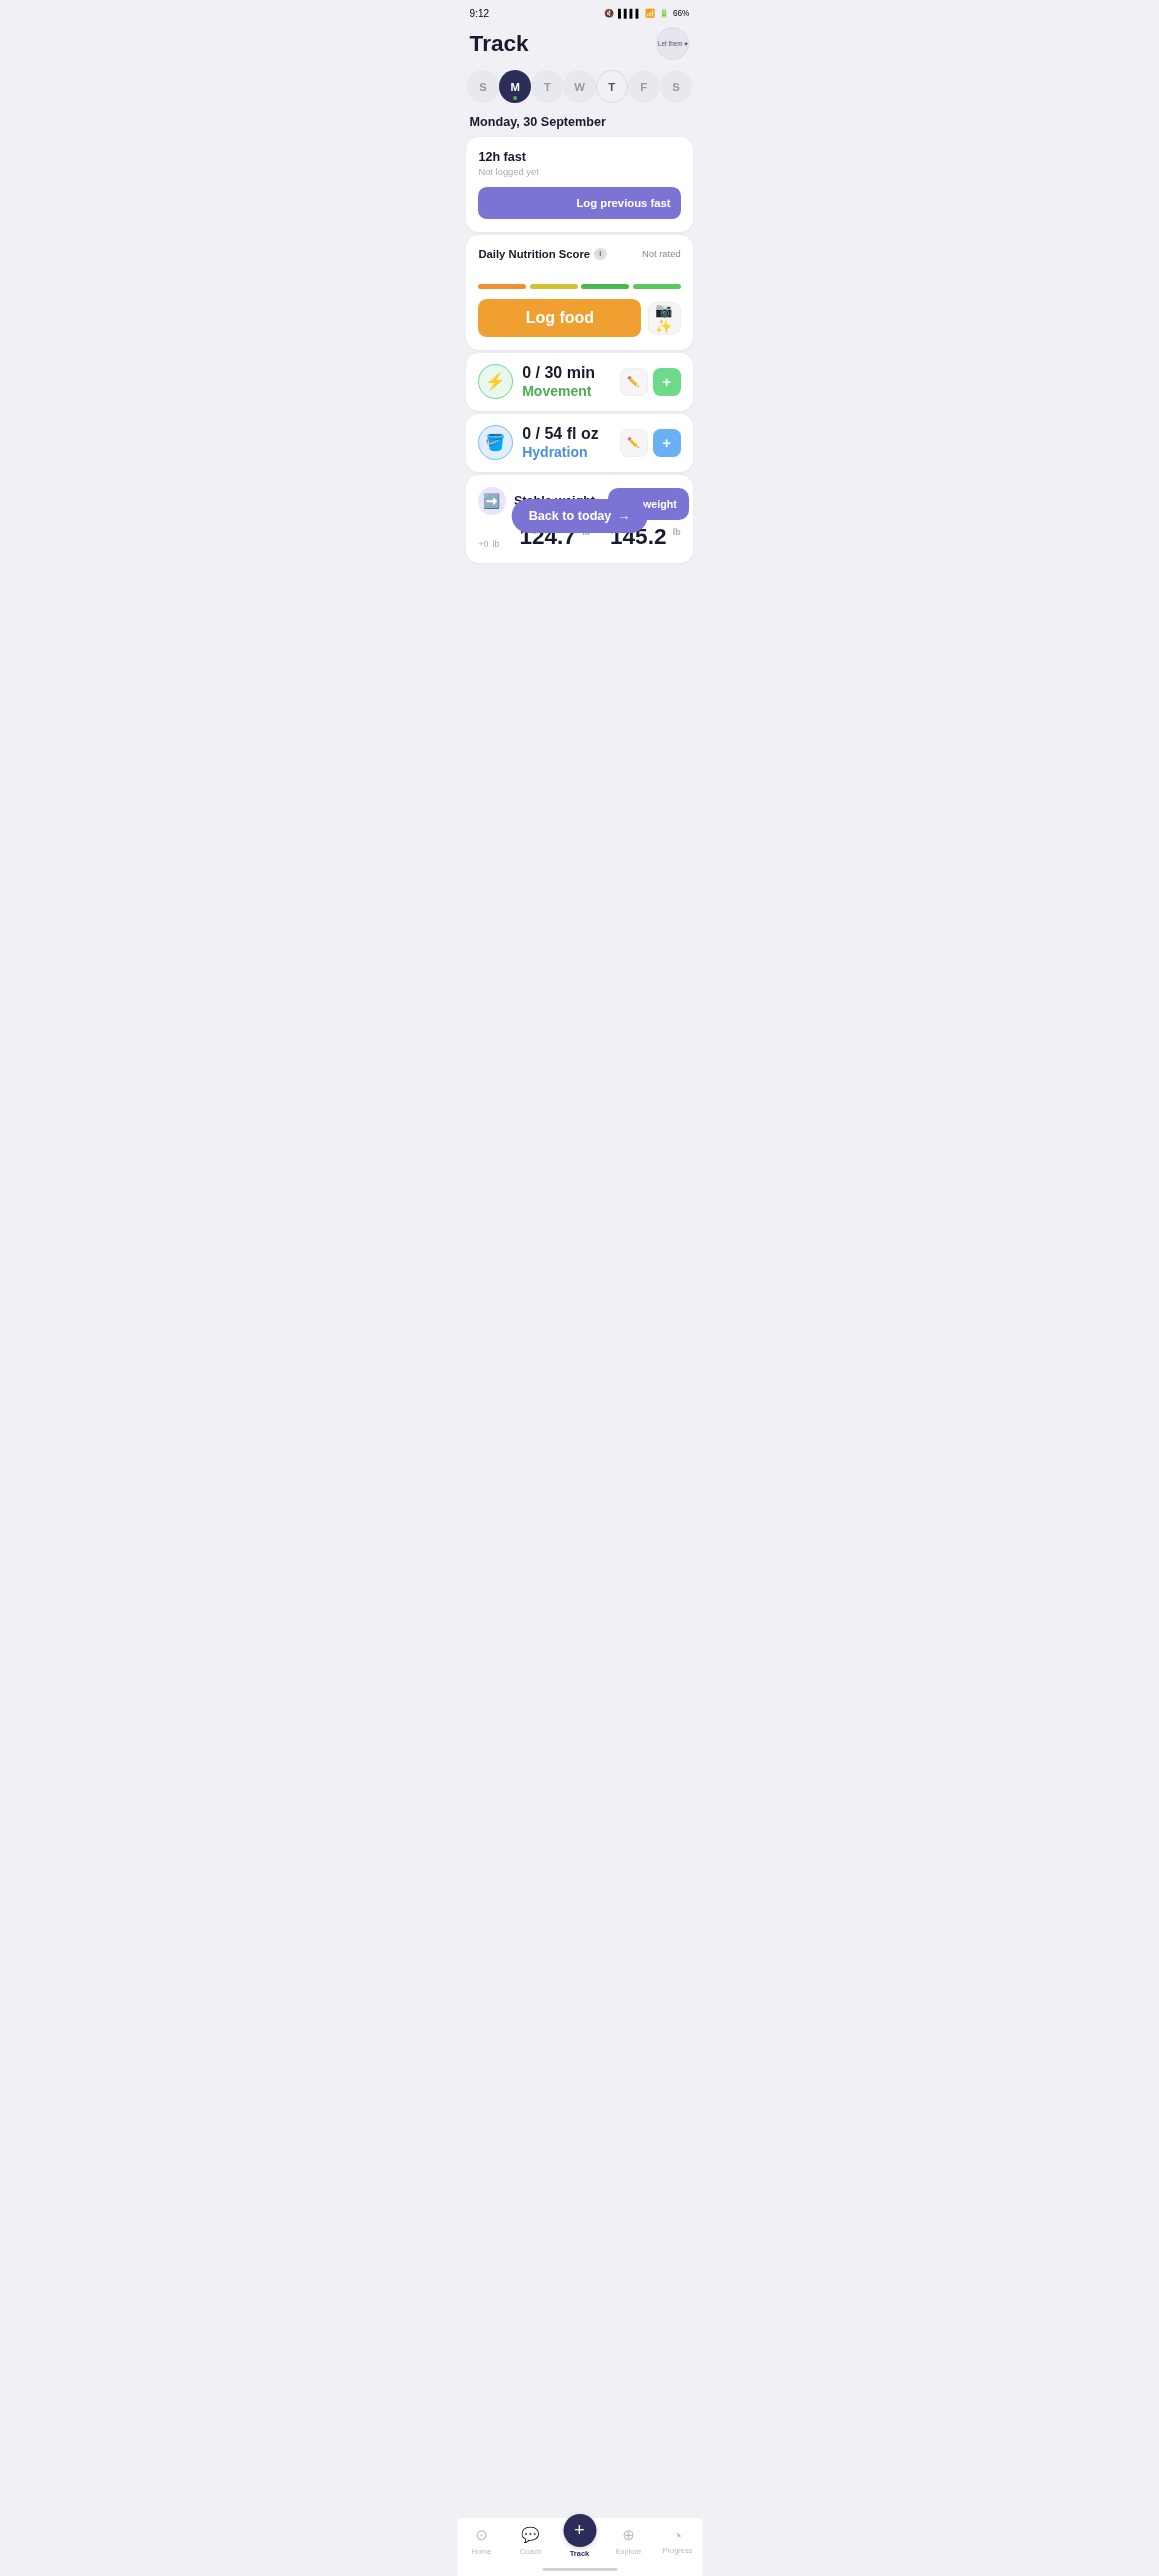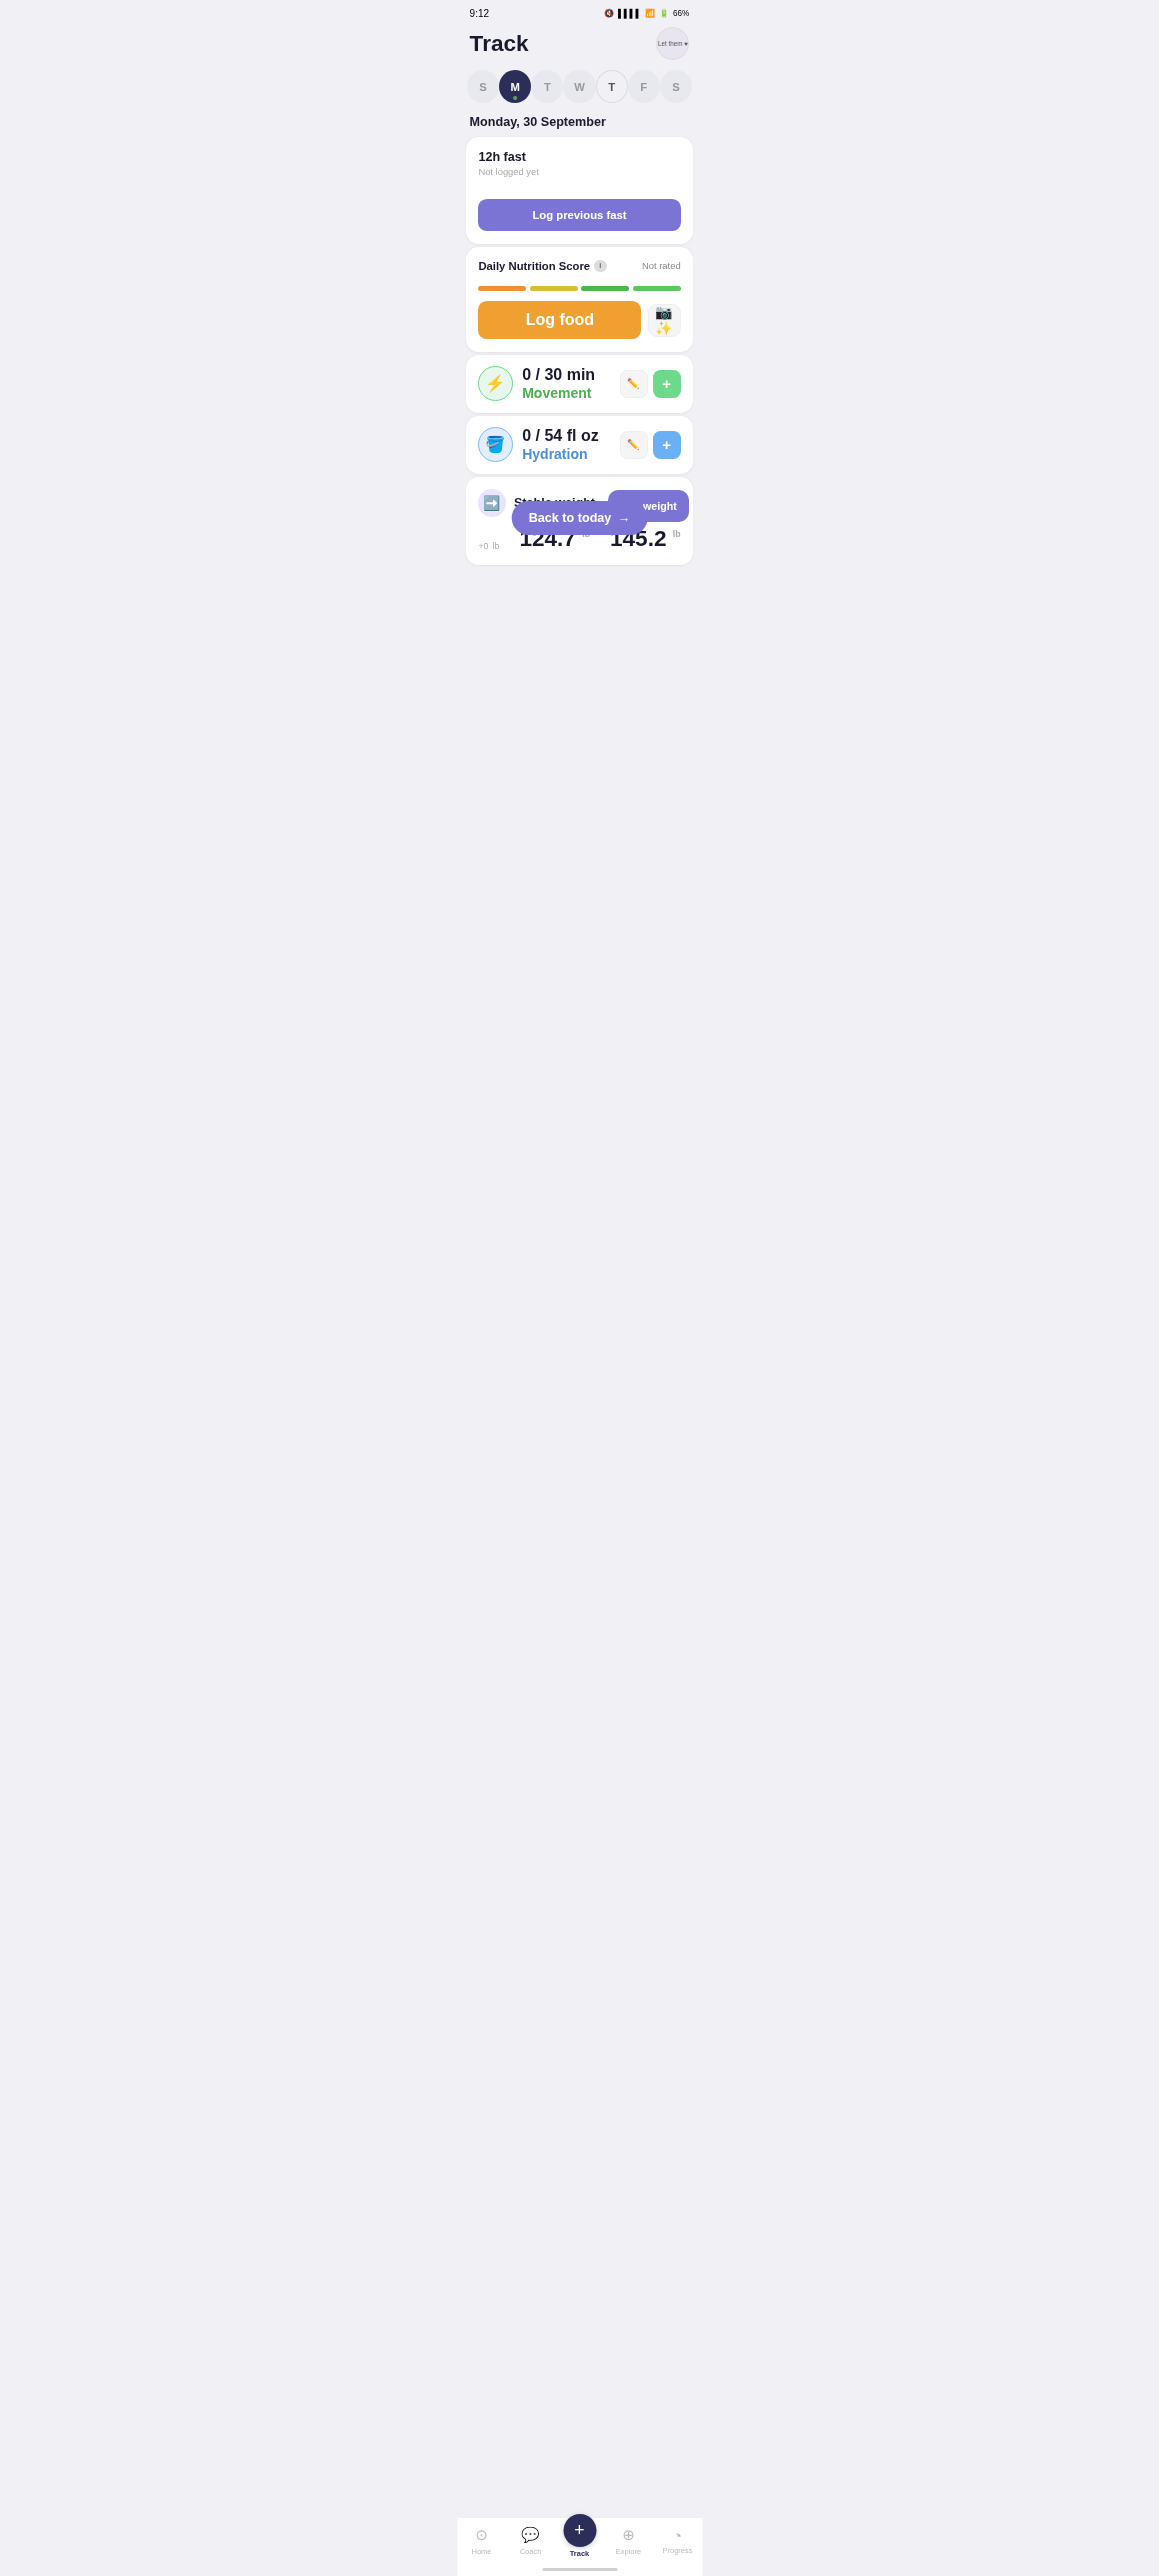--- a/index.html
+++ b/index.html
@@ -149,30 +149,29 @@
     .log-fast-btn {
       width: 100%;
       padding: 10px;
       border-radius: 8.8px;
       background: #7b74d4;
       color: #fff;
       font-size: 11.3px;
       font-weight: 600;
       border: none;
       cursor: pointer;
-      text-align: center;
-      margin-top: 12px;
+      text-align: right;
     }
 
     
     .nutrition-header {
       display: flex;
       justify-content: space-between;
       align-items: center;
-      margin-bottom: 14px;
+      margin-bottom: 24px;
     }
     .nutrition-title-group {
       display: flex;
       align-items: center;
       gap: 3.8px;
     }
     .nutrition-title {
       font-size: 11.3px;
       font-weight: 700;
       color: #1a1a2e;

